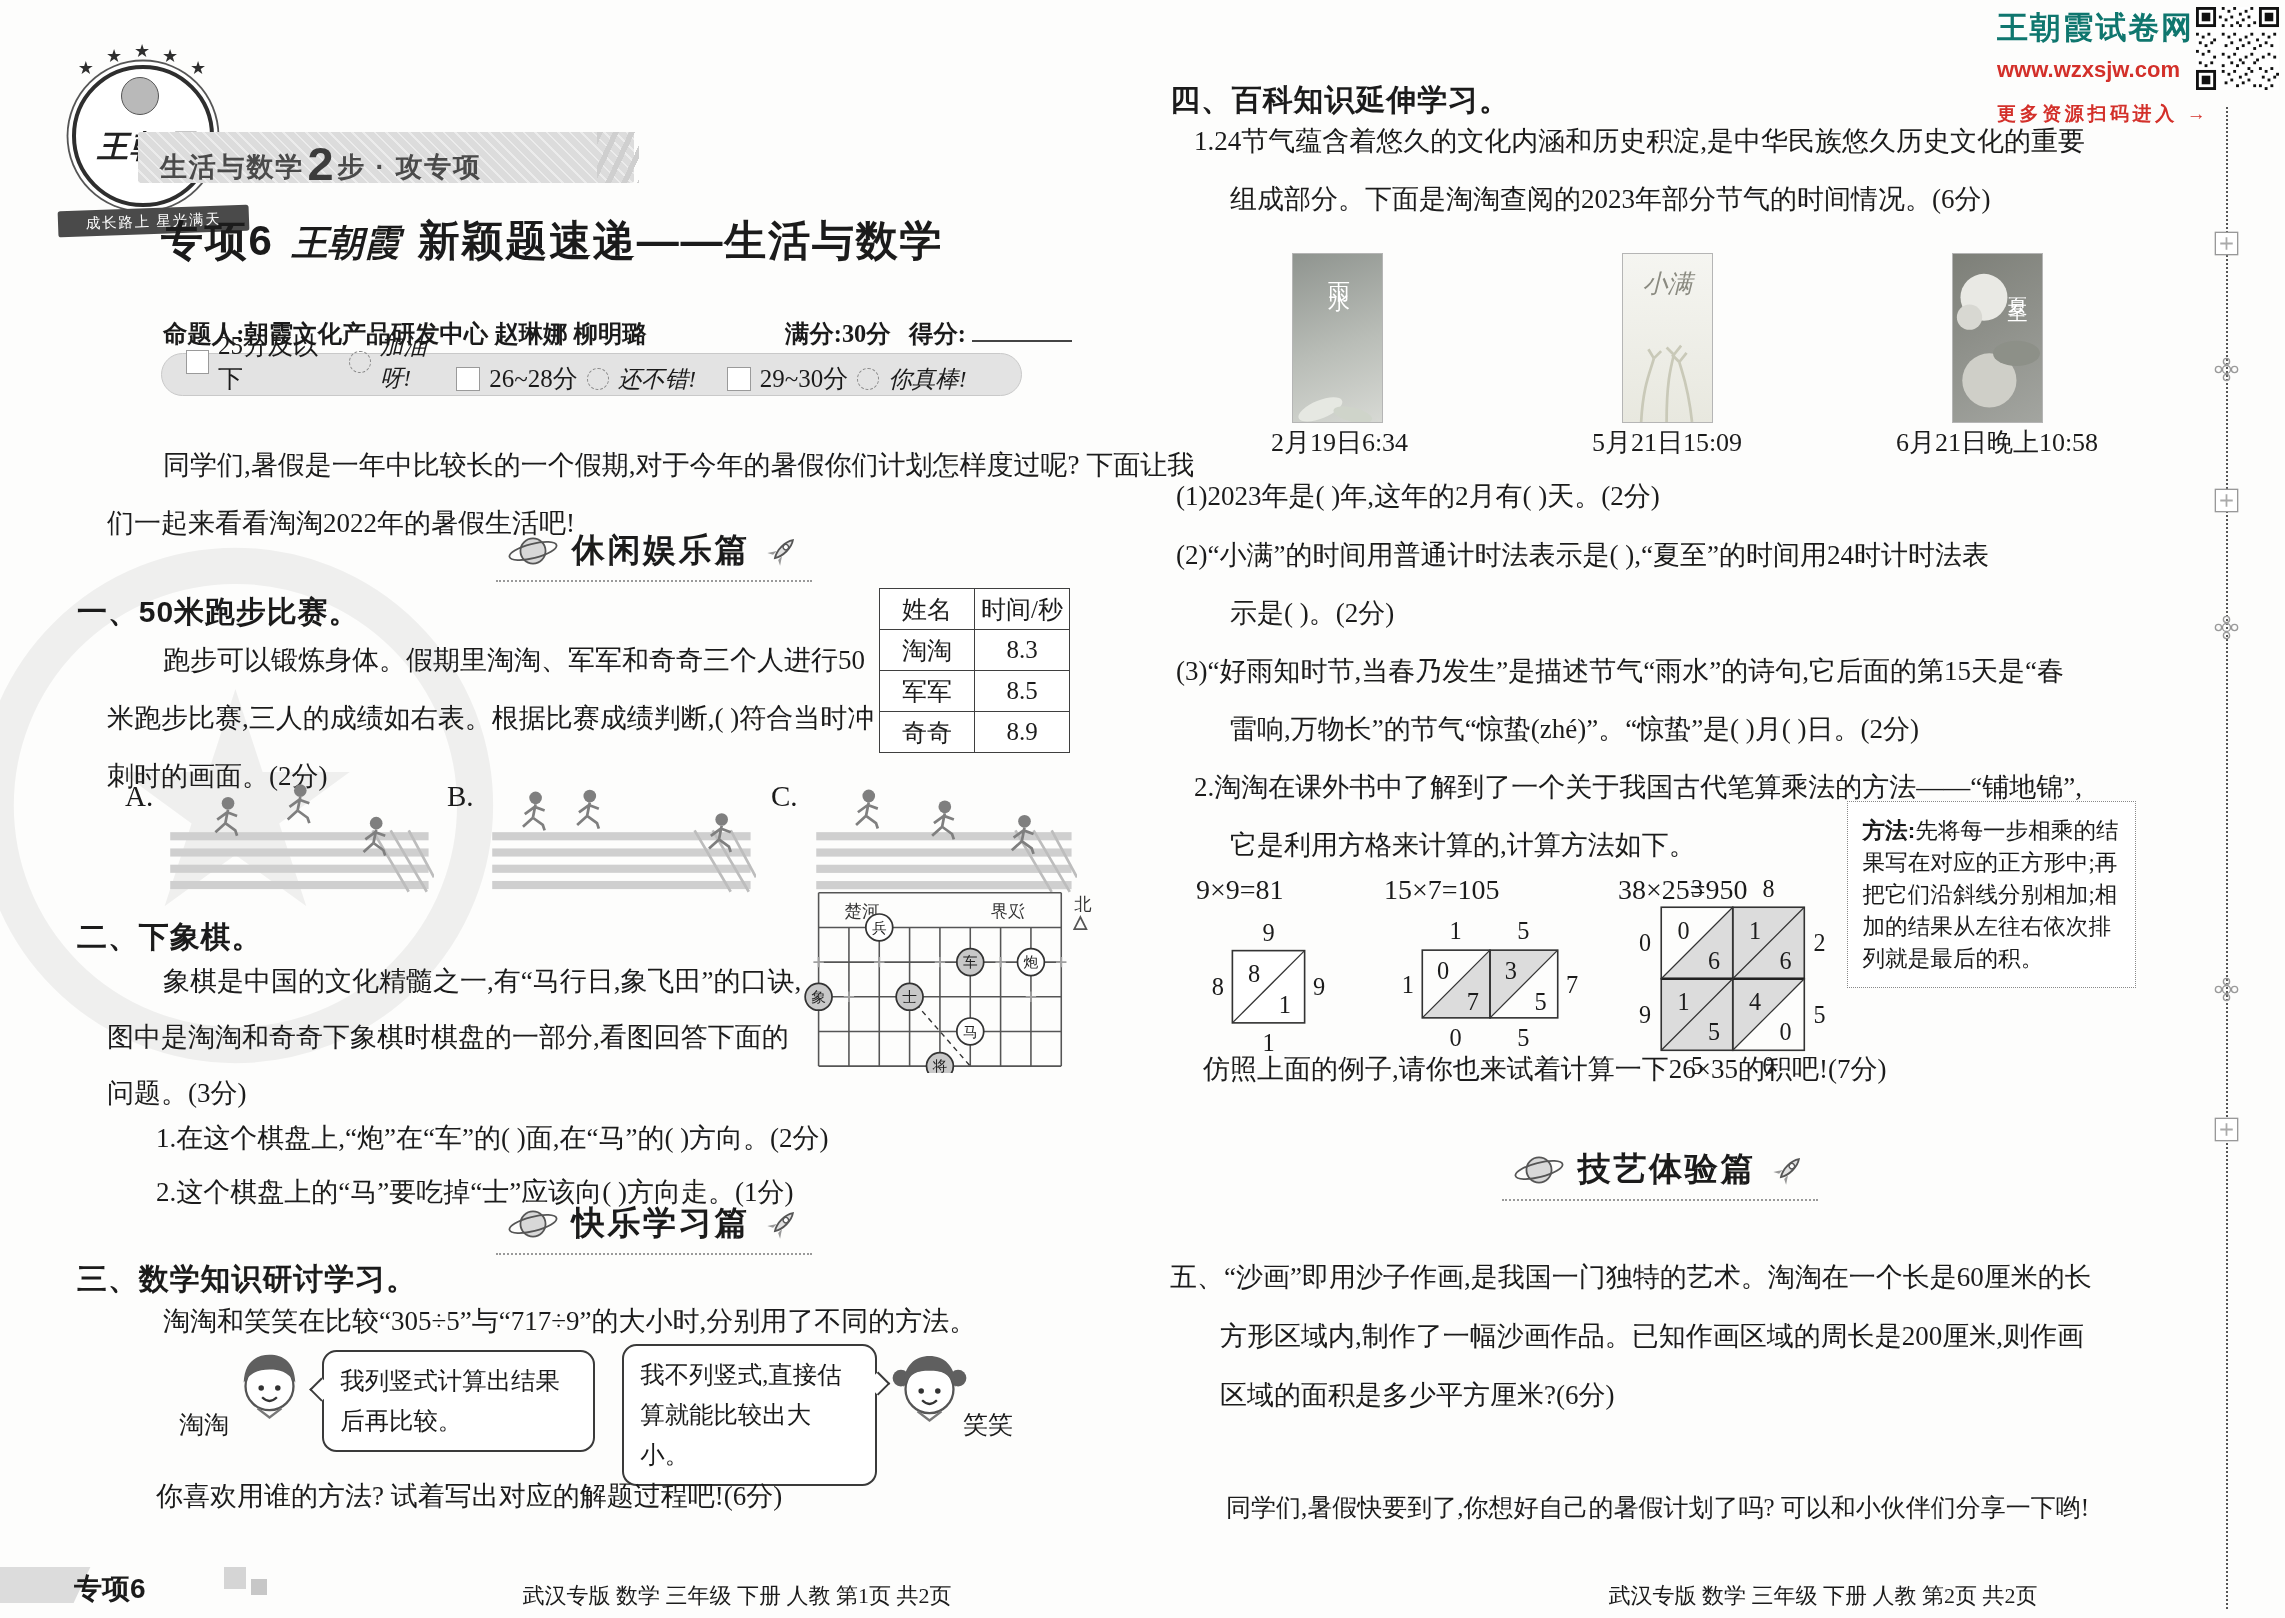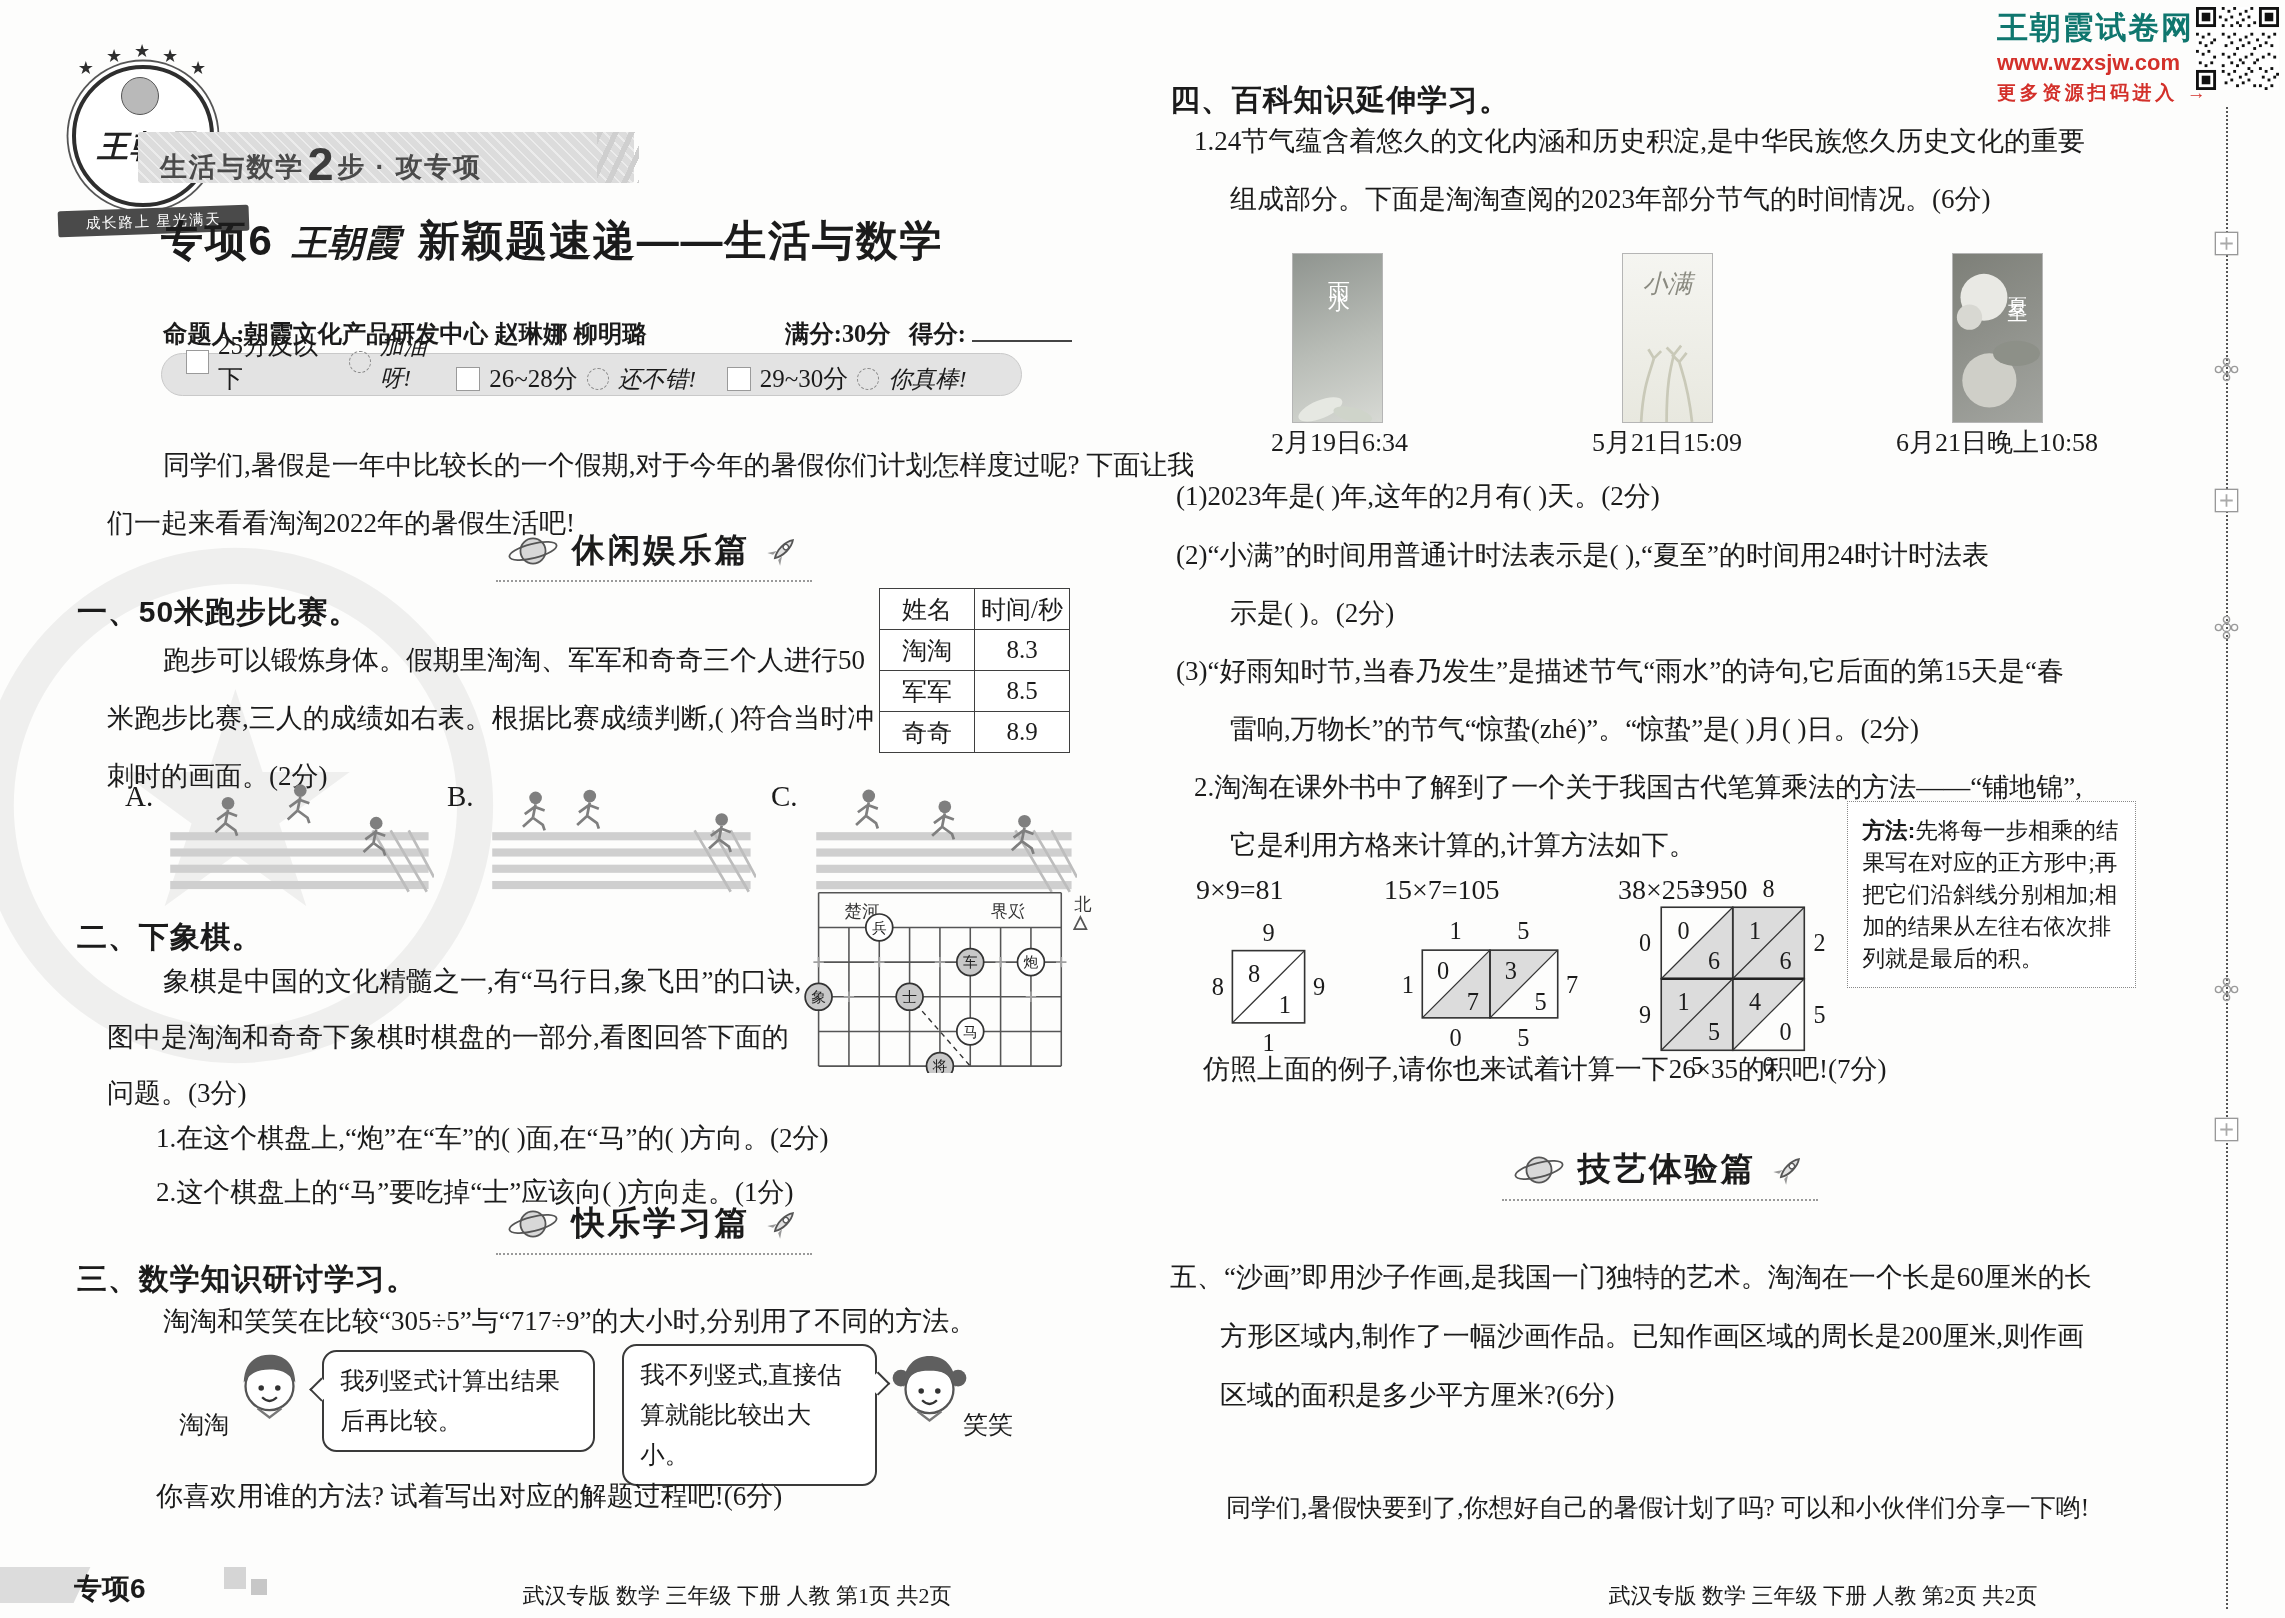--- a/index.html
+++ b/index.html
@@ -494,22 +494,22 @@
   <div class="abs line" style="left:80px;top:1318px">方形区域内,制作了一幅沙画作品。已知作画区域的周长是200厘米,则作画</div>
   <div class="abs line" style="left:80px;top:1377px">区域的面积是多少平方厘米?(6分)</div>
 
   <div class="abs" style="left:86px;top:1491px;font-size:25px;white-space:nowrap">同学们,暑假快要到了,你想好自己的暑假计划了吗? 可以和小伙伴们分享一下哟!</div>
 
   <div class="footer-info abs" style="left:439px;top:1581px;width:488px">武汉专版  数学  三年级  下册  人教  第2页  共2页</div>
 </div>
 
 <div class="abs" style="left:1997px;top:7.2px;width:282px;height:90px">
   <div class="logo-name">王朝霞试卷网</div>
-  <div class="logo-url" style="margin-top:1px">www.wzxsjw.com</div>
-  <div class="logo-slogan" style="margin-top:4px">更多资源扫码进入 →</div>
+  <div class="logo-url" style="margin-top:8px">www.wzxsjw.com</div>
+  <div class="logo-slogan" style="margin-top:18px">更多资源扫码进入 →</div>
 </div>
 <svg class="abs" style="left:2196px;top:7.2px" width="83" height="83" viewBox="0 0 29 29">
   <rect x="0" y="0" width="29" height="29" fill="#fff"></rect>
   <g fill="#111">
     <rect x="0" y="0" width="7" height="7"></rect>
       <rect x="22" y="0" width="7" height="7"></rect>
       <rect x="0" y="22" width="7" height="7"></rect>
     <rect x="1" y="1" width="5" height="5" fill="#fff"></rect>
       <rect x="23" y="1" width="5" height="5" fill="#fff"></rect>
       <rect x="1" y="23" width="5" height="5" fill="#fff"></rect>

